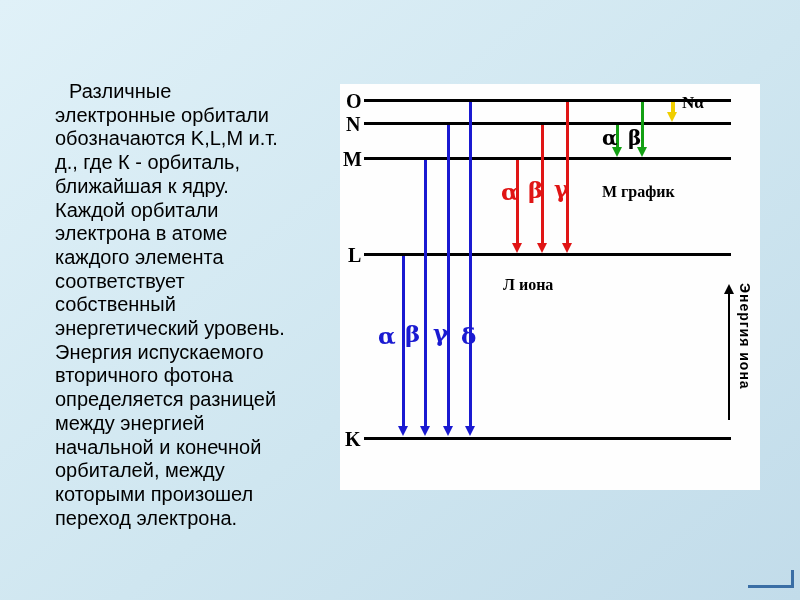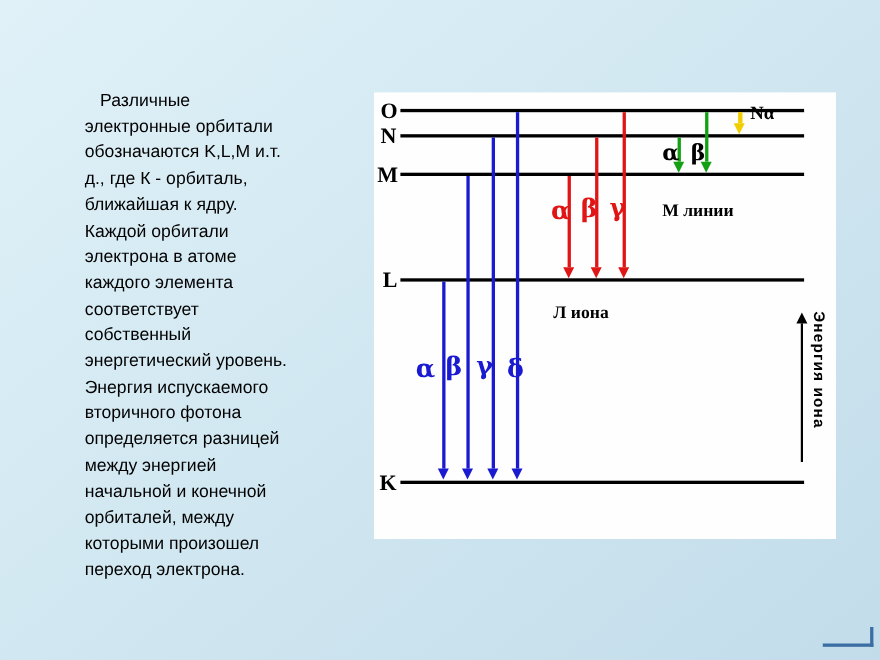--- a/index.html
+++ b/index.html
@@ -2,22 +2,22 @@
 <html><head>
 <meta charset="utf-8">
 <style>
   html,body{margin:0;padding:0;background:#9fc3d4;}
   .slide{
     position:relative;width:800px;height:600px;overflow:hidden;
     background:linear-gradient(140deg,#e0f1f8 0%,#cfe6f0 55%,#c2dcea 100%);
     font-family:"Liberation Sans",sans-serif;color:#000;
   }
   .body-text{
-    position:absolute;left:77px;top:80px;width:296px;margin:0;
-    font-size:16px;line-height:23.7px;white-space:pre-line;text-indent:14px;
+    position:absolute;left:55px;top:80px;width:296px;margin:0;
+    font-size:20px;line-height:23.7px;white-space:pre-line;text-indent:14px;
   }
   .panel{position:absolute;left:340px;top:84px;width:420px;height:406px;background:#fefefe;}
   .hline{position:absolute;left:24px;width:367px;height:3px;background:#000;}
   .lvl{position:absolute;font:bold 20px/20px "Liberation Serif",serif;}
   .arrow{position:absolute;width:3px;background:currentColor;}
   .arrow::after{
     content:"";position:absolute;top:100%;left:-4px;width:0;height:0;
     border-left:5.5px solid transparent;border-right:5.5px solid transparent;
     border-top:10px solid currentColor;
   }
@@ -93,21 +93,21 @@
     <div class="arrow c-red" style="left:226px;top:18px;height:141px"></div>
     <span class="greek c-red" style="left:161px;top:96px">α</span>
     <span class="greek c-red" style="left:188px;top:94px">β</span>
     <span class="greek c-red" style="left:214px;top:93px">γ</span>
     <span class="cap" style="left:163px;top:192px">Л иона</span>
 
     <div class="arrow c-green" style="left:276px;top:41px;height:22px"></div>
     <div class="arrow c-green" style="left:301px;top:18px;height:45px"></div>
     <span class="greek c-black small" style="left:262px;top:44px">α</span>
     <span class="greek c-black small" style="left:288px;top:44px">β</span>
-    <span class="cap" style="left:262px;top:99px">М линии</span>
+    <span class="cap" style="left:262px;top:99px">М график</span>
 
     <div class="arrow c-yellow" style="left:331px;top:18px;height:10px;width:4px"></div>
     <span class="nlab" style="left:342px;top:10px">Nα</span>
 
     <div class="axis"></div>
     <span class="axis-label">Энергия иона</span>
 
   </div>
 
   <div class="deco-h"></div>

